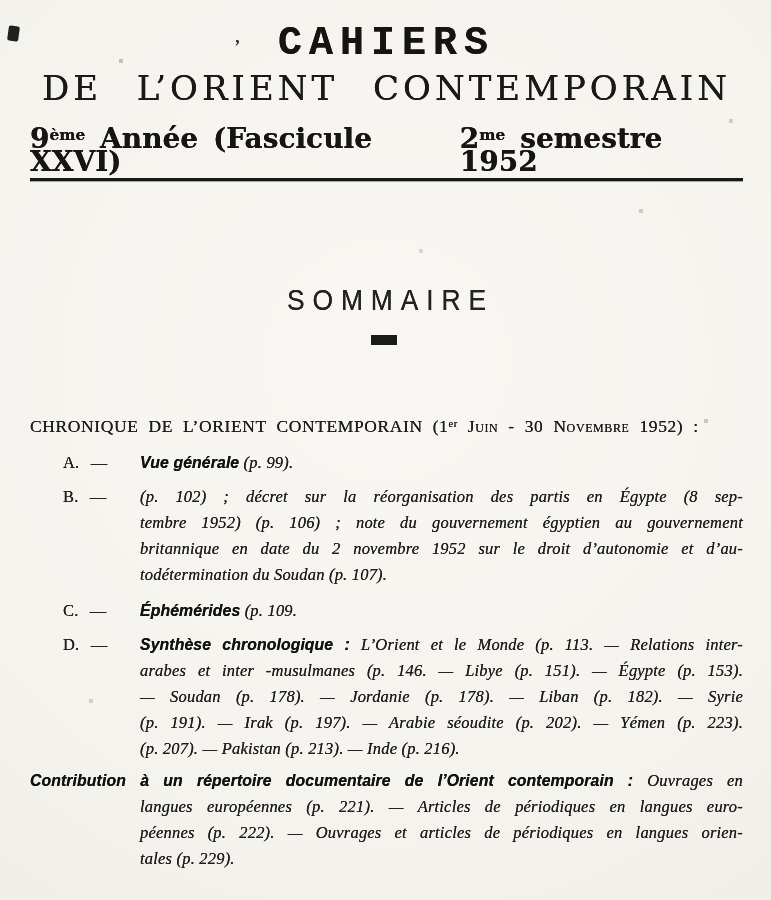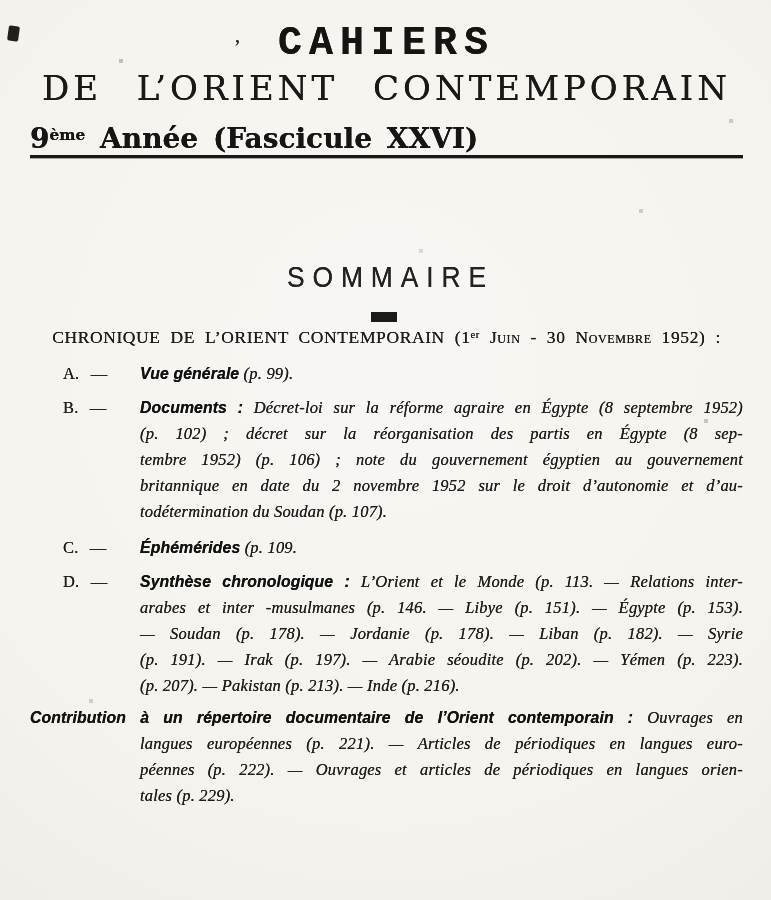--- a/index.html
+++ b/index.html
@@ -34,22 +34,22 @@
   .rule { height:3px; background:#181816; margin-top:5px; box-shadow:0 1px 0 rgba(24,24,22,.35); }
 
   
   .sommaire-title { margin-top:104px; text-align:center; font-family:"Liberation Sans", sans-serif;
     font-weight:400; font-size:30px; line-height:30px; letter-spacing:9px; padding-left:9px;
     transform:scaleX(0.88); color:#232220; }
   .ornament { width:26px; height:10px; background:#1b1b19; margin:20px auto 0 auto;
     transform:translateX(-3px); }
 
   
-  .chronique { font-size:17.5px; line-height:26px; letter-spacing:0.6px;
-    word-spacing:5px; color:#1d1c1b;text-align:center; }
+  .chronique { margin-top:66px; font-size:17.5px; line-height:26px; letter-spacing:0.6px;
+    word-spacing:5px; color:#1d1c1b; }
   .chronique sup { font-size:0.6em; vertical-align:0.45em; }
   .sc { font-variant:small-caps; }
 
   
   .toc-item { position:relative; margin-left:110px; font-size:16.5px; line-height:26px;
     letter-spacing:0.2px; color:#1f1e1d; }
   .letter { position:absolute; left:-77px; top:0; word-spacing:7px; }
   .tline { text-align:justify; text-align-last:justify;font-style:italic; }
   .tline.last { text-align-last:left; }
   .blabel { font-family:"Liberation Sans", sans-serif; font-weight:700; font-size:15.8px;
@@ -67,42 +67,39 @@
 <div class="page">
   <div class="corner-blot"></div>
   <div class="speckles"></div>
   <span class="artifact">’</span>
 
   <div class="title">CAHIERS</div>
   <div class="subtitle">DE L’ORIENT CONTEMPORAIN</div>
 
   <div class="issue-row">
     <div><span>9</span><sup>ème</sup><span> Année (Fascicule XXVI)</span></div>
+    <div><span>2</span><sup>me</sup><span> semestre 1952</span></div>
   </div>
   <div class="rule"></div>
 
   <div class="sommaire-title">SOMMAIRE</div>
   <div class="ornament"></div>
 
   <div class="chronique"><span>CHRONIQUE DE L’ORIENT CONTEMPORAIN (1</span><sup>er</sup><span class="sc"> Juin - 30 Novembre 1952) :</span></div>
 
   <div class="toc-item mt-a">
     <span class="letter">A. —</span>
     <div class="tline last">
       <span class="blabel">Vue générale</span>
       <span>(p. 99).</span>
     </div>
   </div>
 
   <div class="toc-item mt-b">
     <span class="letter">B. —</span>
-    <div class="tline">
-      <span class="blabel">Documents :</span>
-      <span>Décret-loi sur la réforme agraire en Égypte (8 septembre 1952)</span>
-    </div>
     <div class="tline">(p. 102) ; décret sur la réorganisation des partis en Égypte (8 sep-</div>
     <div class="tline">tembre 1952) (p. 106) ; note du gouvernement égyptien au gouvernement</div>
     <div class="tline">britannique en date du 2 novembre 1952 sur le droit d’autonomie et d’au-</div>
     <div class="tline last">todétermination du Soudan (p. 107).</div>
   </div>
 
   <div class="toc-item mt-c">
     <span class="letter">C. —</span>
     <div class="tline last">
       <span class="blabel">Éphémérides</span>

